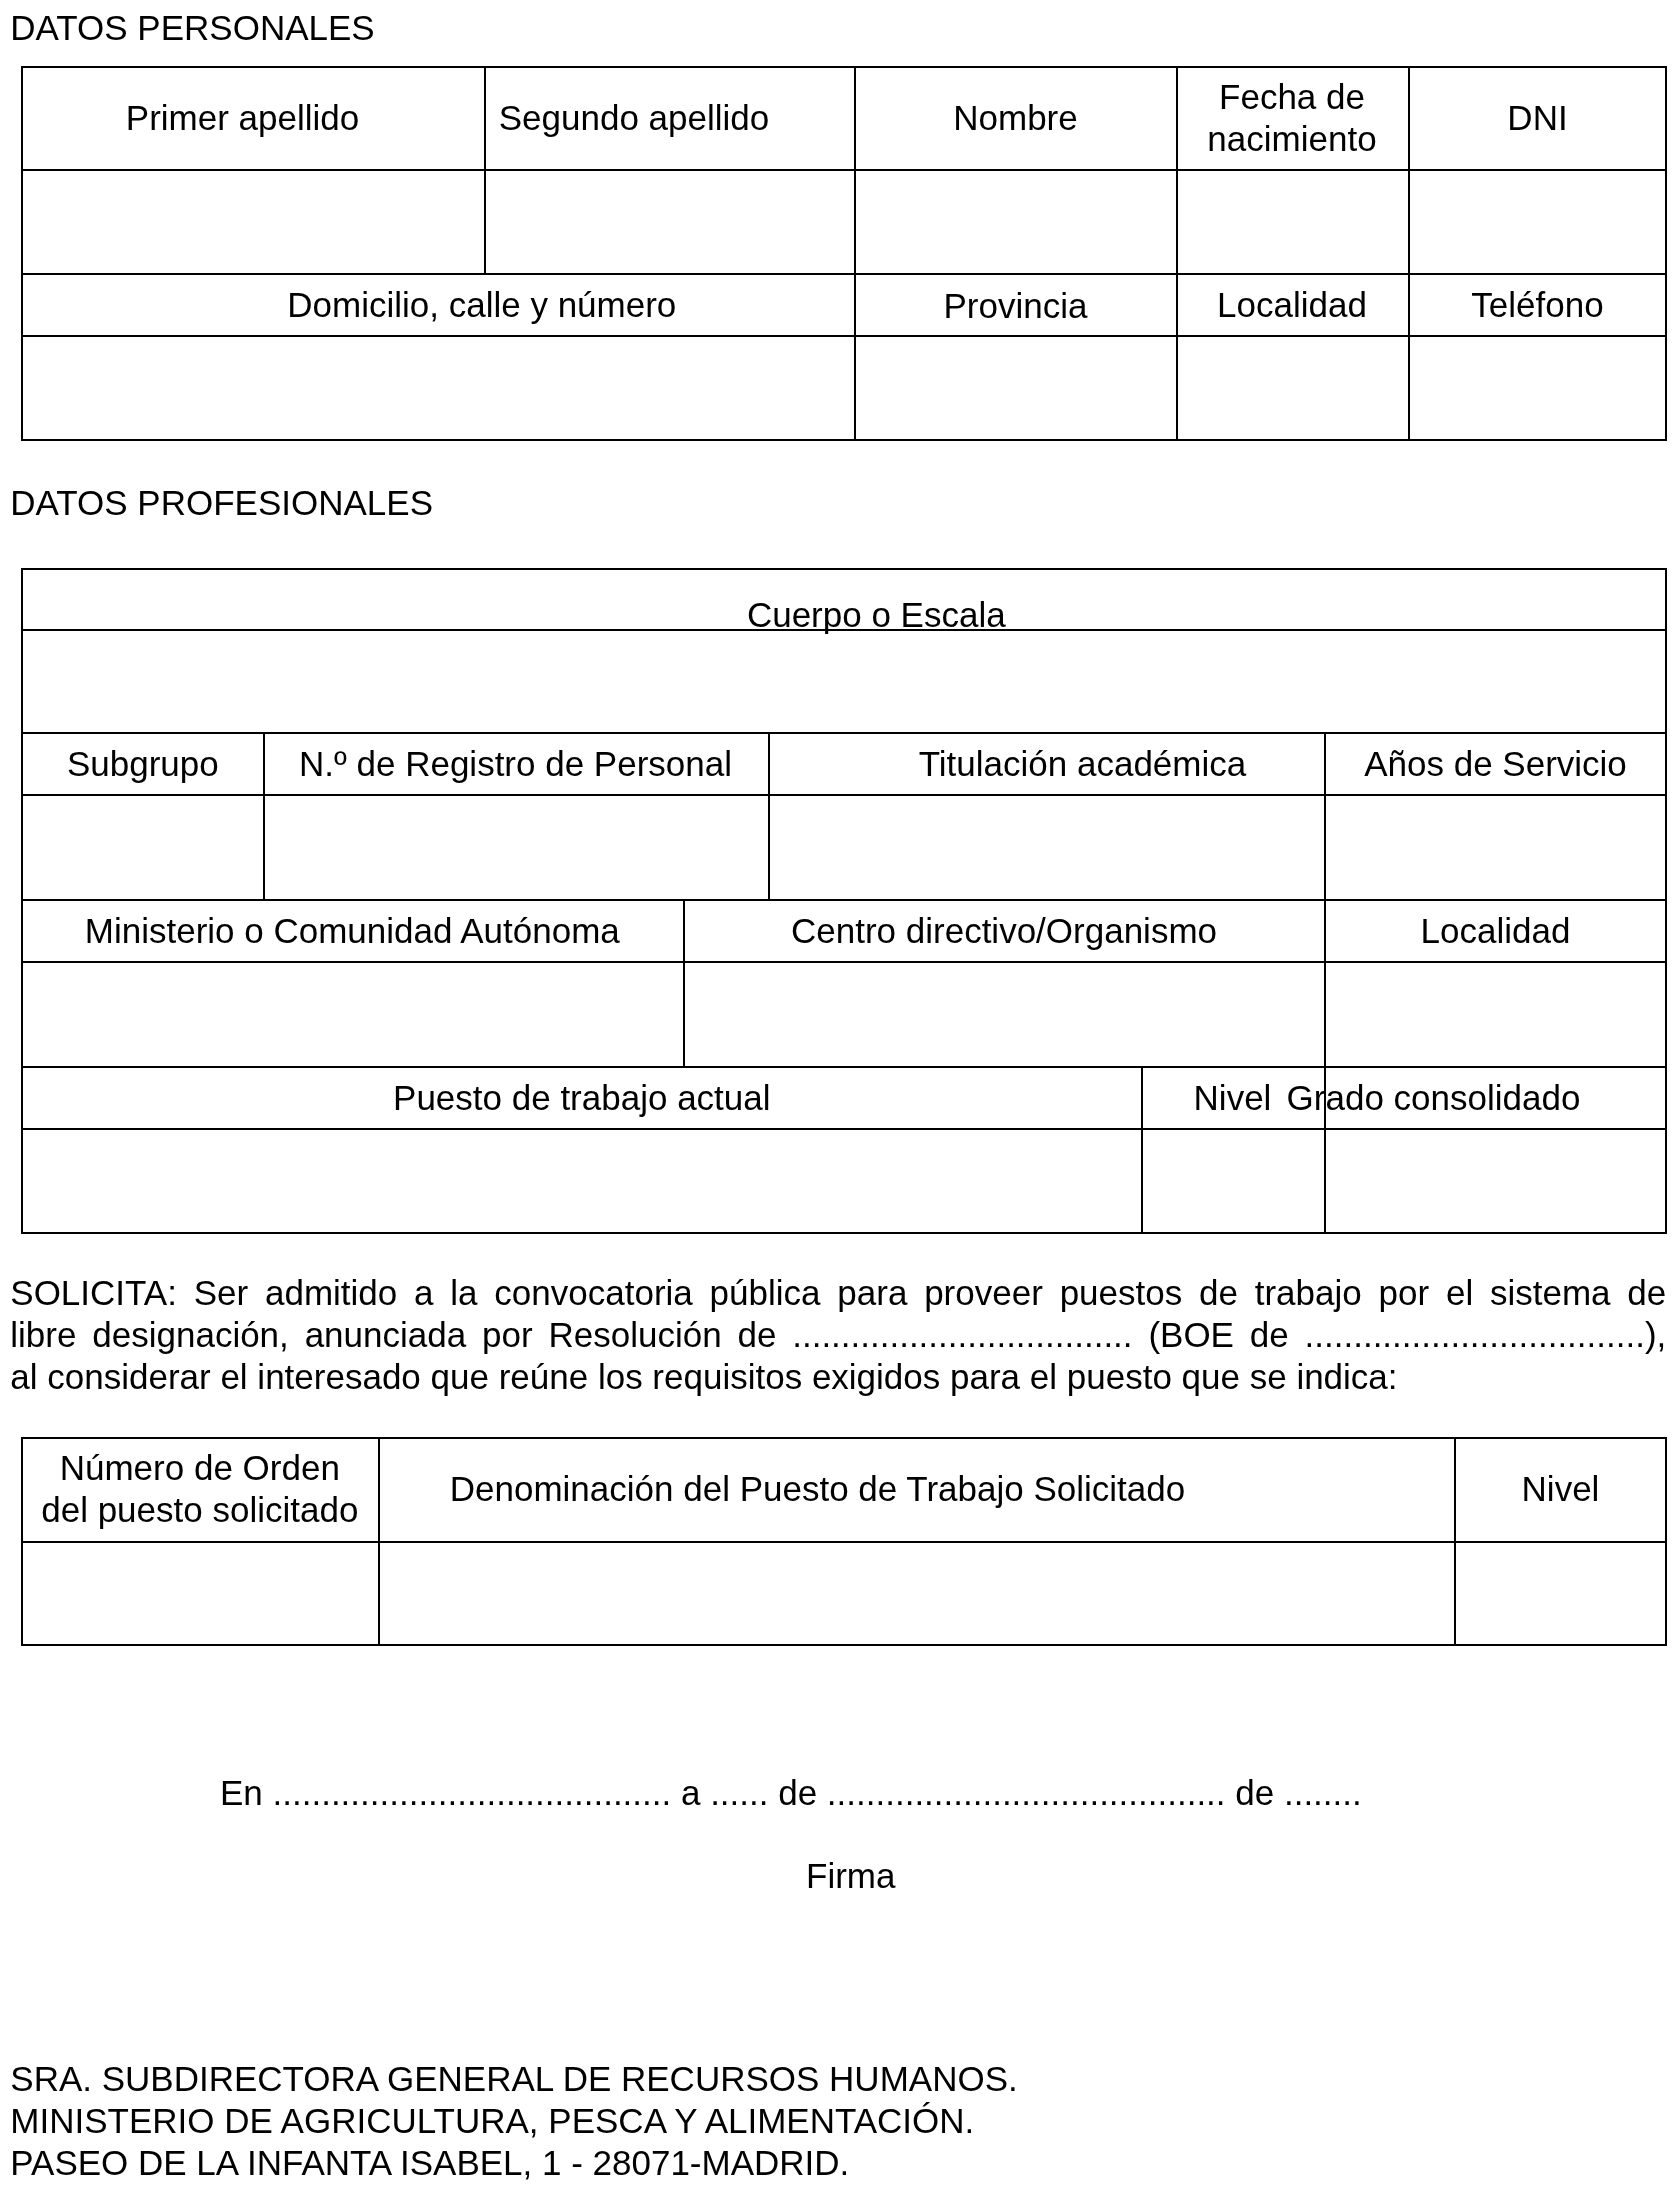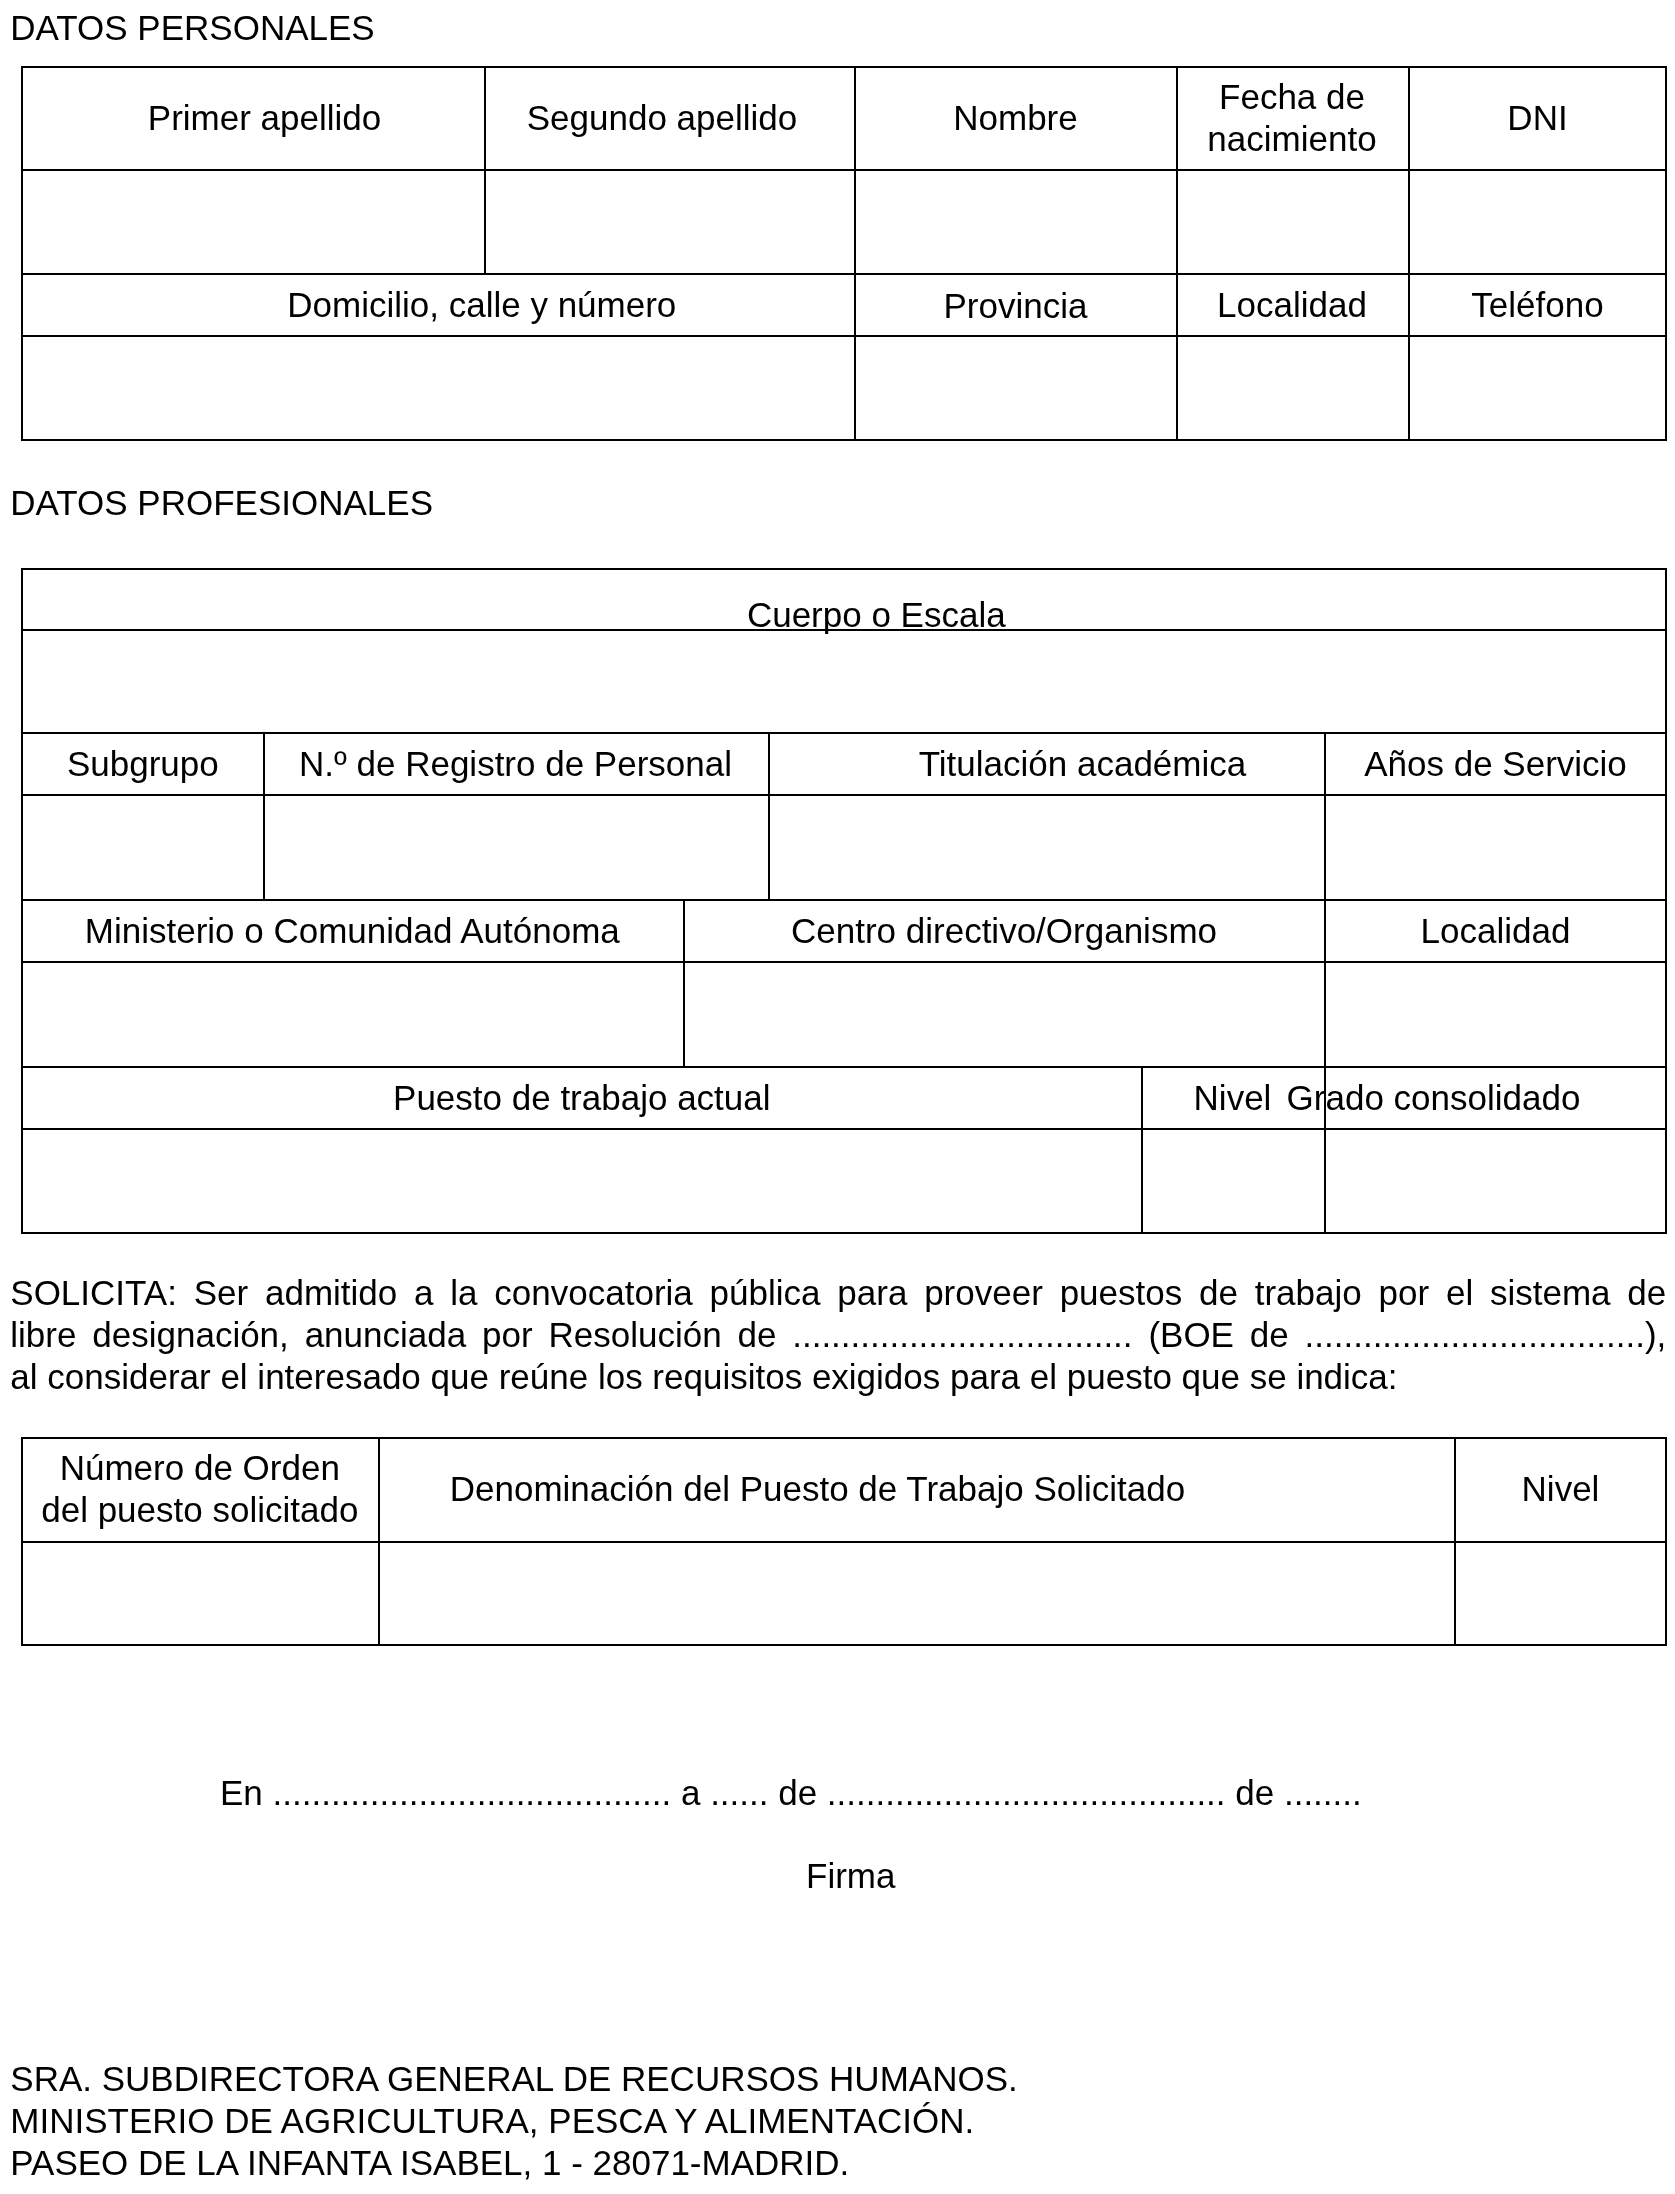--- a/index.html
+++ b/index.html
@@ -26,22 +26,22 @@
 
   <div class="hline" style="left:21.3px; top:169px; width:1646px;"></div>
   <div class="hline" style="left:21.3px; top:273px; width:1646px;"></div>
   <div class="hline" style="left:21.3px; top:335px; width:1646px;"></div>
 
   <div class="vline" style="left:484px; top:66px; height:207px;"></div>
   <div class="vline" style="left:854px; top:66px; height:375px;"></div>
   <div class="vline" style="left:1176px; top:66px; height:375px;"></div>
   <div class="vline" style="left:1408px; top:66px; height:375px;"></div>
 
-  <div class="cell-text" style="left:33px; top:66px; width:463px; height:104px;text-align:center;">Primer apellido</div>
-  <div class="cell-text" style="left:484px; top:66px; width:300px; height:104px;margin-left:28px;">Segundo apellido</div>
+  <div class="cell-text" style="left:11px; top:66px; width:463px; height:104px;text-align:center;">Primer apellido</div>
+  <div class="cell-text" style="left:484px; top:66px; width:300px; height:104px;">Segundo apellido</div>
   <div class="cell-text" style="left:854px; top:66px; width:323px; height:104px;">Nombre</div>
   <div class="cell-text" style="left:1176px; top:66px; width:232px; height:104px; flex-direction:column;">
     <span>Fecha de</span>
     <span>nacimiento</span>
   </div>
   <div class="cell-text" style="left:1408px; top:66px; width:259px; height:104px;">DNI</div>
 
   <div class="field" style="left:24px; top:172px; width:460px; height:101px;"></div>
   <div class="field" style="left:486px; top:172px; width:368px; height:101px;"></div>
   <div class="field" style="left:856px; top:172px; width:320px; height:101px;"></div>

